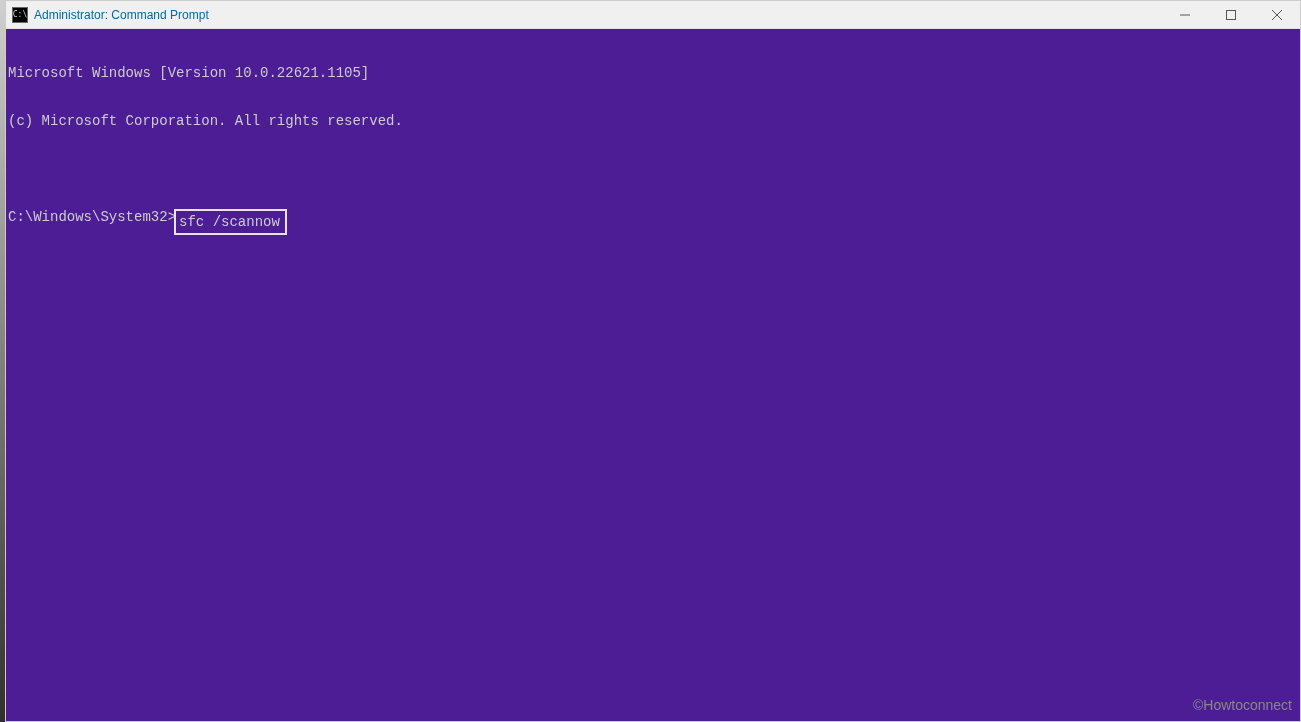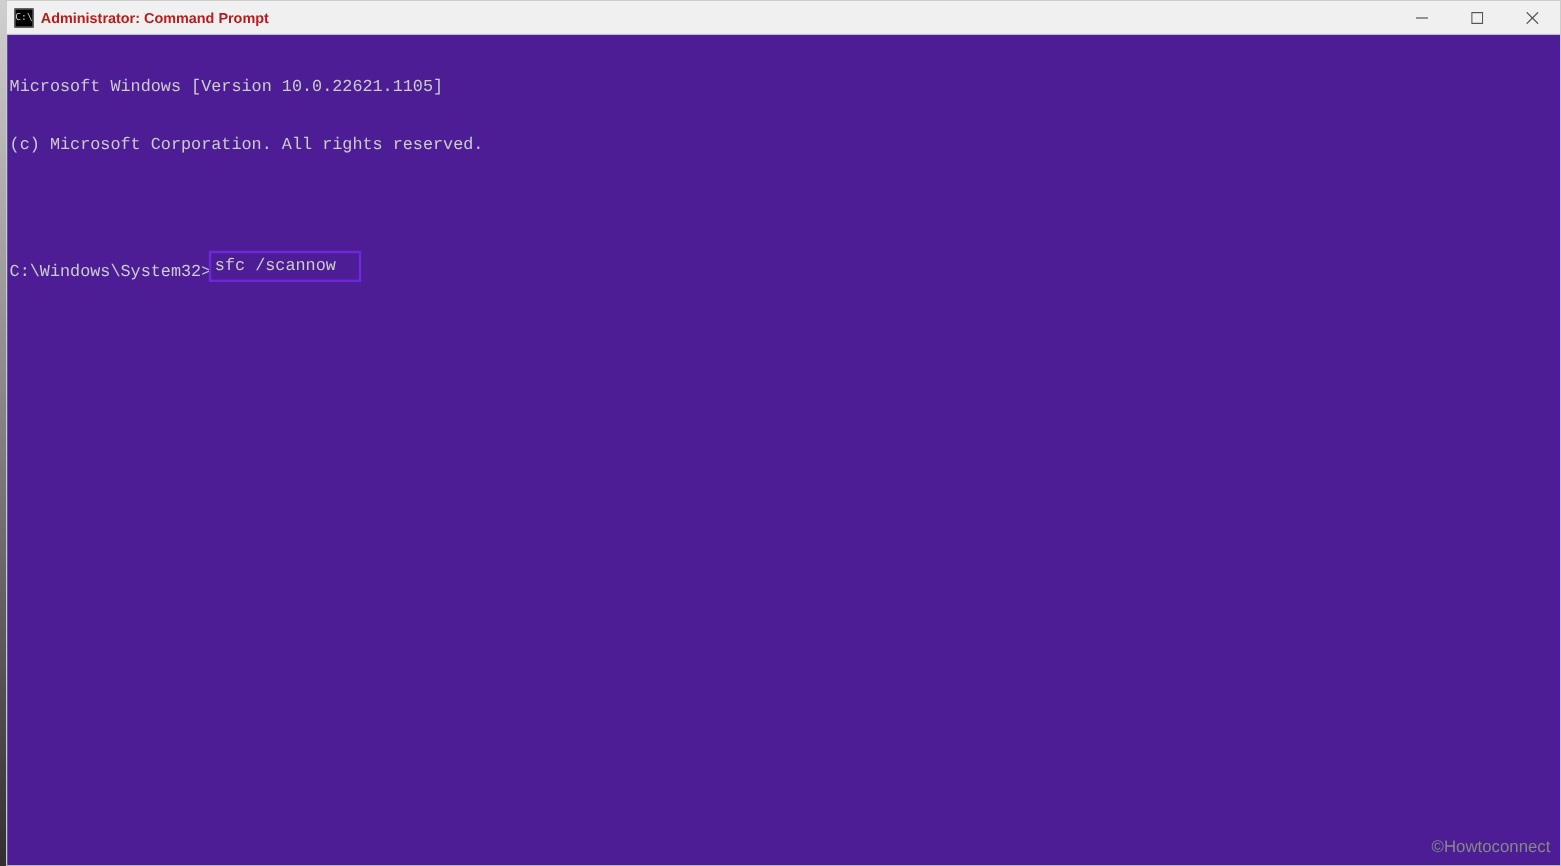--- a/index.html
+++ b/index.html
@@ -45,22 +45,21 @@
       border: 1px solid #666;
       display: flex;
       align-items: center;
       justify-content: center;
       font-size: 8px;
       color: #ccc;
       font-family: monospace;
     }
     .window-title {
       font-size: 12px;
-      color: #b91c1c;
-      font-weight: bold;
+      color: #0369a1;
     }
     .window-controls {
       display: flex;
       height: 100%;
     }
     .win-btn {
       width: 46px;
       height: 28px;
       display: flex;
       align-items: center;
@@ -86,25 +85,25 @@
       color: #ccc;
       white-space: pre;
       position: relative;
     }
     .terminal-line {
       display: block;
       min-height: 16px;
     }
     .prompt-line {
       display: flex;
-      align-items: flex-end;
+      align-items: flex-start;
     }
     .highlight-box {
-      border: 2px solid #6d28d9;
-      padding: 3px 19px 3px 3px;
+      border: 2px solid #e5e5e5;
+      padding: 3px 5px 3px 3px;
       margin-left: -2px;
       display: inline-block;
     }
     .watermark {
       position: absolute;
       bottom: 8px;
       right: 8px;
       font-family: Liberation Sans, sans-serif;
       font-size: 14px;
       color: #888;

